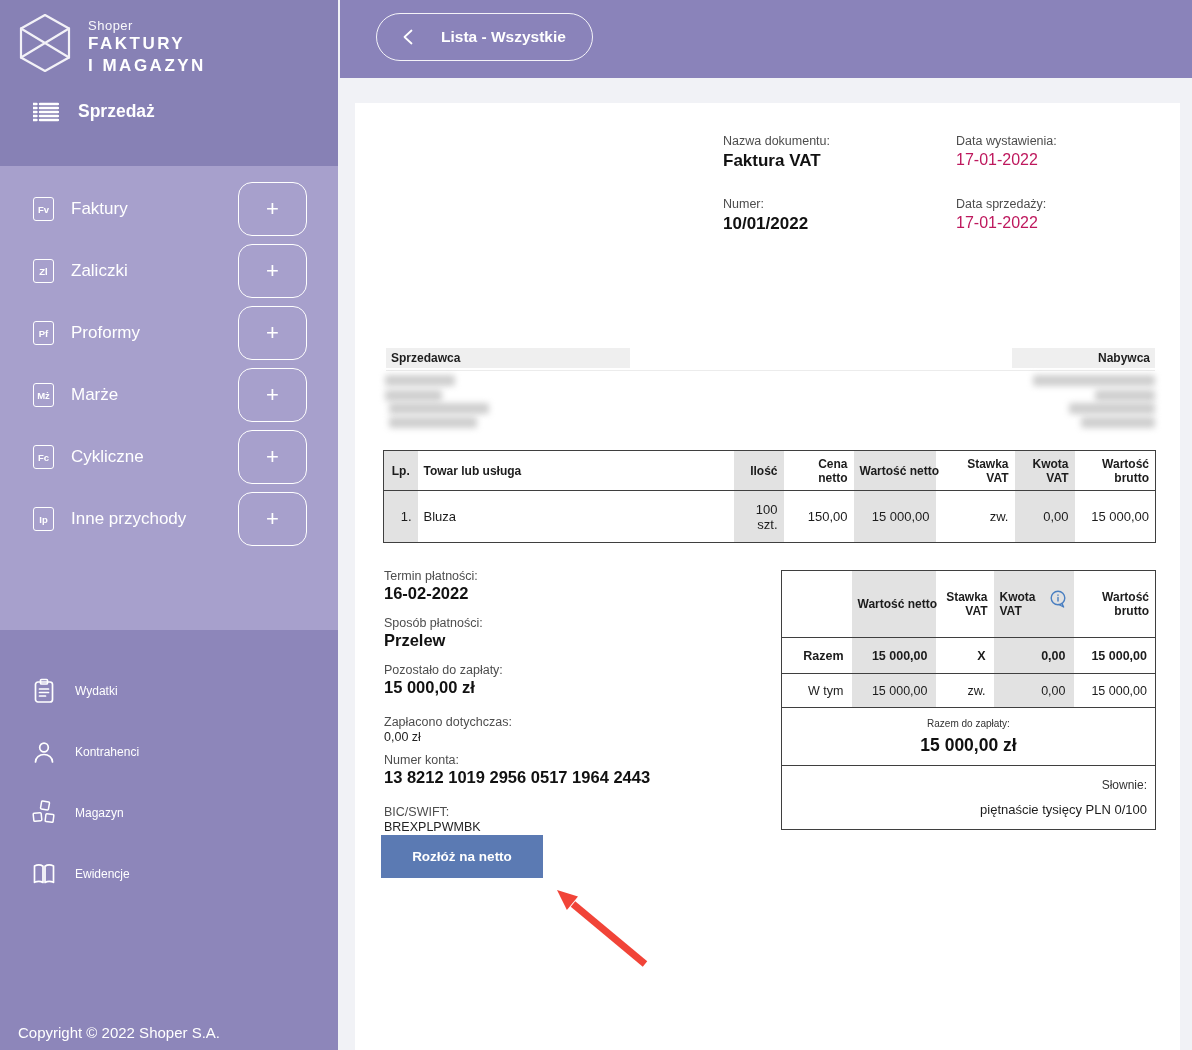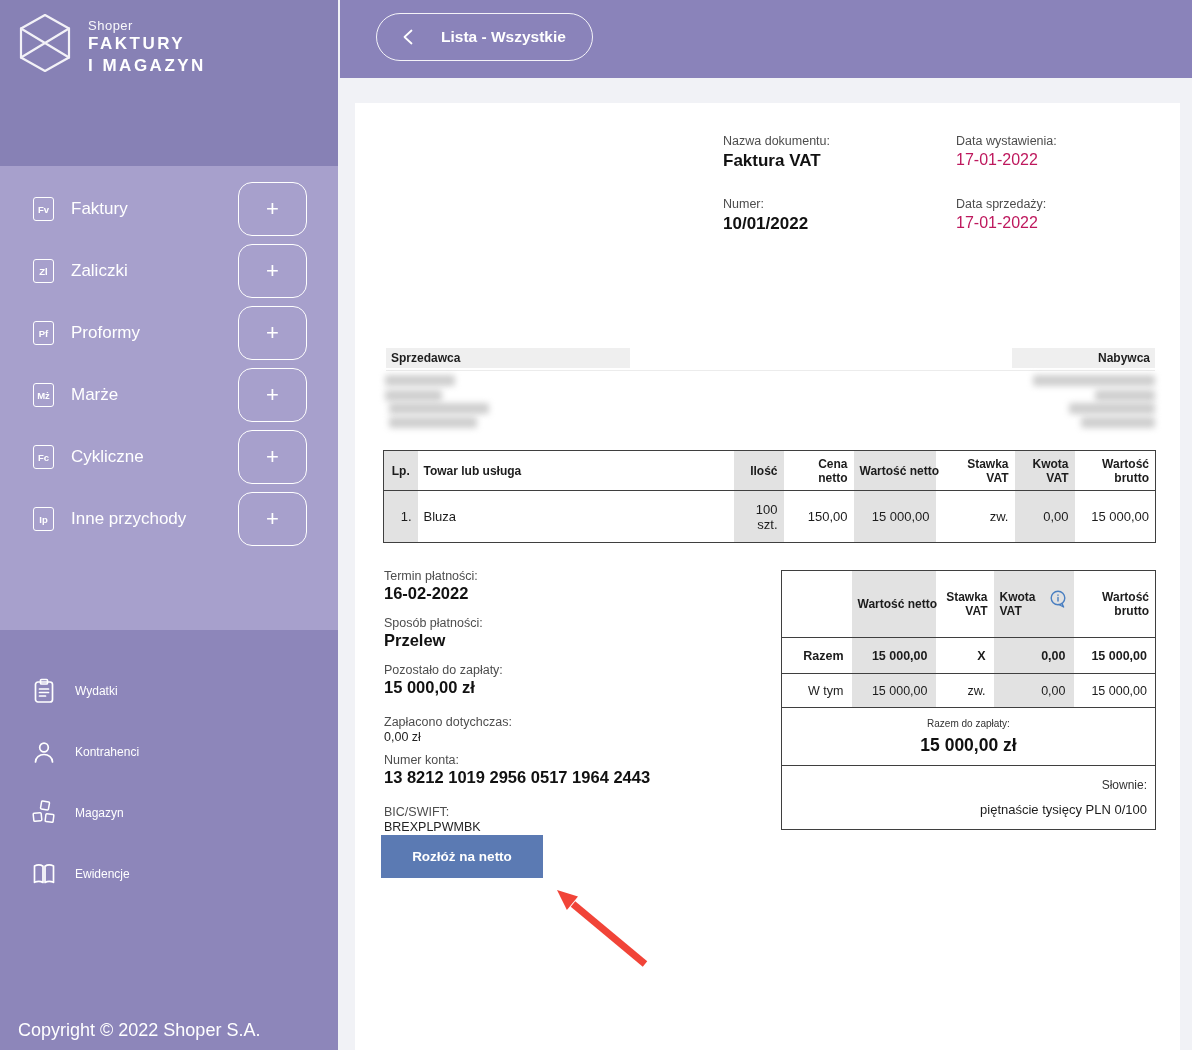--- a/index.html
+++ b/index.html
@@ -21,21 +21,21 @@
   .logo-line{font-size:17px; font-weight:700; letter-spacing:2.5px; line-height:1.3;}
   .section-row{margin-top:24px; padding-left:33px; display:flex; align-items:center; gap:19px; color:#fff; font-size:17.5px; font-weight:700; cursor:pointer;}
   .side-menu{height:464px; flex:none; background:var(--sidebar-mid); padding-top:12px;}
   .menu-row{height:62px; display:flex; align-items:center; padding-left:33px; position:relative; color:#fff; cursor:pointer;}
   .doc-badge{width:21px; height:24px; border:1.6px solid #fff; border-radius:3px; display:flex; align-items:center; justify-content:center; font-size:9.5px; font-weight:700; margin-right:17px; flex:none;}
   .menu-label{font-size:17px; font-weight:500;}
   .plus-btn{position:absolute; right:31px; top:50%; transform:translateY(-50%); width:69px; height:54px; border:1.6px solid #fff; border-radius:14px; background:transparent; color:#fff; font-size:22px; font-weight:300; display:flex; align-items:center; justify-content:center; cursor:pointer;}
   .side-bottom{flex:1; background:var(--sidebar-bottom); display:flex; flex-direction:column; padding-top:30px;}
   .bottom-row{height:61px; display:flex; align-items:center; padding-left:31px; gap:18px; color:#fff; font-size:12px; font-weight:500; cursor:pointer;}
   .bottom-row .ic{width:26px; display:flex; justify-content:center; flex:none;}
-  .copyright{margin-top:auto; padding:0 0 9px 18px; color:#fff; font-size:18px;}
+  .copyright{margin-top:auto; padding:0 0 9px 18px; color:#fff; font-size:15px;}
 
   
   .main{flex:1; display:flex; flex-direction:column; background:var(--page-bg);}
   .topbar{height:78px; flex:none; background:var(--topbar); position:relative;}
   .back-pill{position:absolute; left:36px; top:13px; height:48px; min-width:193px; border:1.6px solid rgba(255,255,255,.9); border-radius:24px; background:transparent; color:#fff; display:flex; align-items:center; gap:28px; padding:0 26px; font-size:15.5px; font-weight:600; cursor:pointer;}
   .content{flex:1; padding:25px 12px 0 15px;}
   .card{width:825px; min-height:947px; background:#fff; position:relative;}
 
   .lab{position:absolute; font-size:12.5px; color:#4d4d4d;text-align:right;}
   .val-b{position:absolute; font-size:17px; font-weight:700; color:#111;}
@@ -92,20 +92,26 @@
       <div class="logo-row">
         <svg class="wic" width="56" height="62" viewBox="0 0 56 62" style="stroke-width:2.2; opacity:.9">
           <polygon points="28,3 52,16.5 52,45.5 28,59 4,45.5 4,16.5"></polygon>
           <path d="M4,16.5 L28,31 L4,45.5 M52,16.5 L28,31 L52,45.5"></path>
         </svg>
         <div class="logo-text">
           <div class="logo-brand">Shoper</div>
           <div class="logo-line">FAKTURY</div>
           <div class="logo-line">I MAGAZYN</div>
         </div>
+      </div>
+      <div class="section-row">
+        <svg class="wic" width="26" height="20" viewBox="0 0 26 20" style="stroke-width:2.4">
+          <path d="M0.5,2 h3 M7,2 h18 M0.5,6 h3 M7,6 h18 M0.5,10 h3 M7,10 h18 M0.5,14 h3 M7,14 h18 M0.5,18 h3 M7,18 h18"></path>
+        </svg>
+        <span>Sprzedaż</span>
       </div>
     </div>
 
     <nav class="side-menu">
       <div class="menu-row">
         <span class="doc-badge">Fv</span>
         <span class="menu-label">Faktury</span>
         <button class="plus-btn">+</button>
       </div>
       <div class="menu-row">

